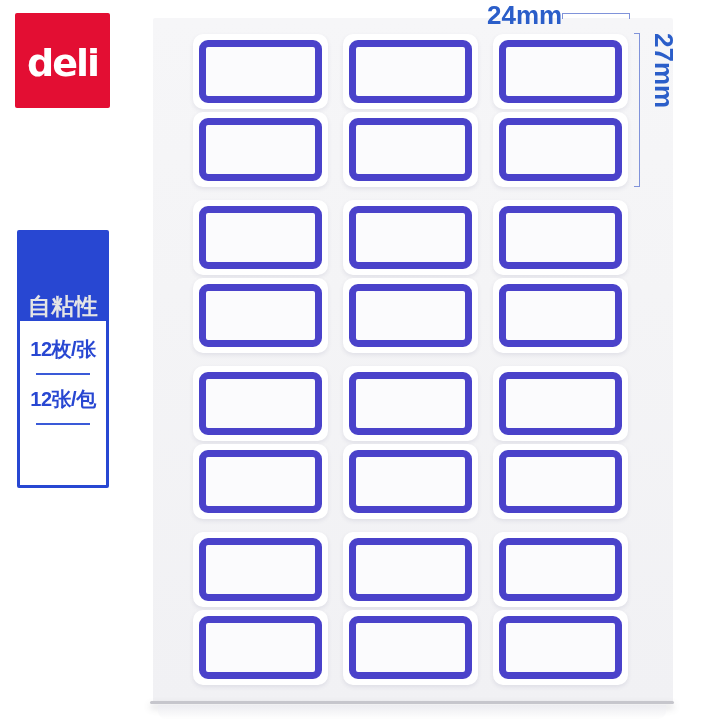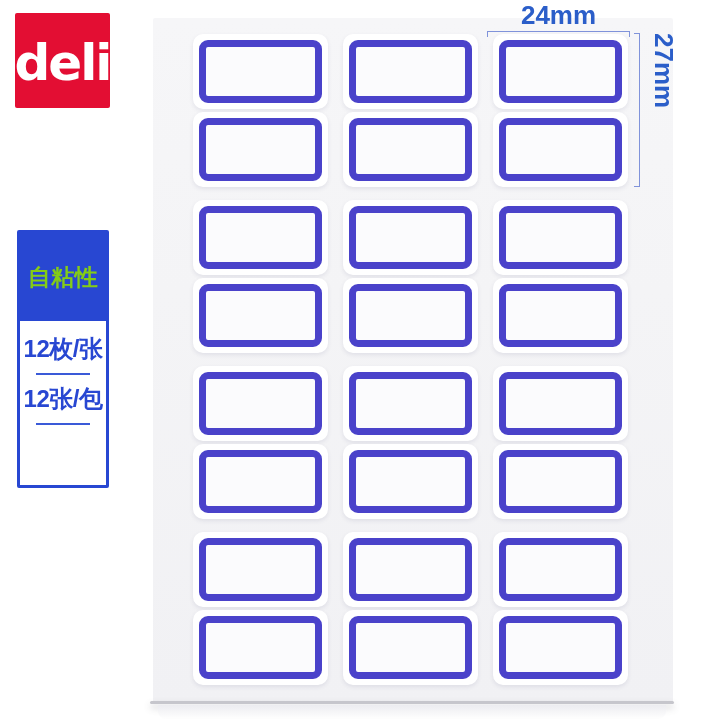--- a/index.html
+++ b/index.html
@@ -15,40 +15,40 @@
     --label-fill:#fbfbfd;
     --sheet-bg:#f4f4f6;
   }
   .logo{
     position:absolute;left:15px;top:13px;width:95px;height:95px;
     background:var(--brand-red);border-radius:2px;
     display:flex;align-items:center;justify-content:center;
   }
   .logo span{
     color:#ffffff;font-family:"DejaVu Sans",sans-serif;
-    font-weight:bold;font-size:50px;letter-spacing:-2px;
+    font-weight:bold;font-size:38px;letter-spacing:-2px;
     transform:translateY(2px);
   }
   .info-card{
     position:absolute;left:17px;top:230px;width:92px;height:258px;
     border:3px solid var(--info-blue);border-radius:2px;
     background:#ffffff;box-sizing:border-box;
   }
   .info-header{
-    height:88px;background:var(--info-blue);color:#84cc16;
+    height:88px;background:var(--info-blue);color:#e5e5e5;
     font-weight:bold;font-size:23px;line-height:30px;text-align:center;
-    display:flex;flex-direction:column;justify-content:center;
+    display:flex;flex-direction:column;justify-content:flex-end;
     letter-spacing:0.5px;
   }
   .info-body{
     display:flex;flex-direction:column;align-items:center;
     padding-top:13px;color:var(--info-blue);
   }
   .spec{
-    font-weight:bold;font-size:24px;line-height:30px;
+    font-weight:bold;font-size:20px;line-height:30px;
     white-space:nowrap;letter-spacing:-0.5px;
   }
   .divider{
     width:54px;height:0;border-top:2px solid #3a5ad8;margin:9px 0;
   }
   .sheet{
     position:absolute;left:153px;top:18px;width:520px;height:685px;
     background:linear-gradient(180deg,#f6f6f8 0%,var(--sheet-bg) 40%,#f1f1f4 100%);
     border-radius:2px;
   }
@@ -66,21 +66,21 @@
     background:#c6c6cc;border-radius:2px;
     box-shadow:0 4px 7px rgba(90,90,100,0.30);
   }
   .sheet-under{
     position:absolute;left:158px;top:705px;width:508px;height:14px;
     background:linear-gradient(180deg,#ececf0 0%,#fdfdfd 90%);
     border-radius:0 0 8px 8px;
   }
   .dim-top{
     position:absolute;left:487px;top:0px;width:143px;
-    display:flex;flex-direction:column;align-items:center;
+    display:flex;flex-direction:row;align-items:center;
   }
   .dim-top-text{
     color:var(--dim-text-blue);font-weight:bold;font-size:26px;line-height:30px;
   }
   .dim-top-bracket{
     width:143px;height:6px;box-sizing:border-box;margin-top:1px;
     border-left:1.5px solid var(--bracket-blue);
     border-right:1.5px solid var(--bracket-blue);
     border-top:1.5px solid var(--bracket-blue);
   }

